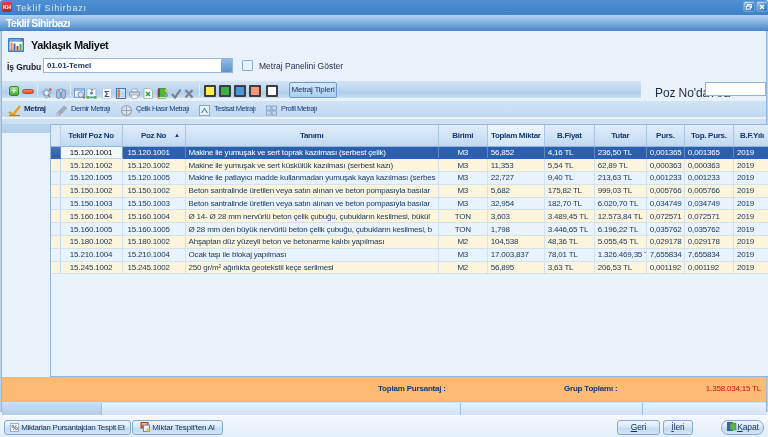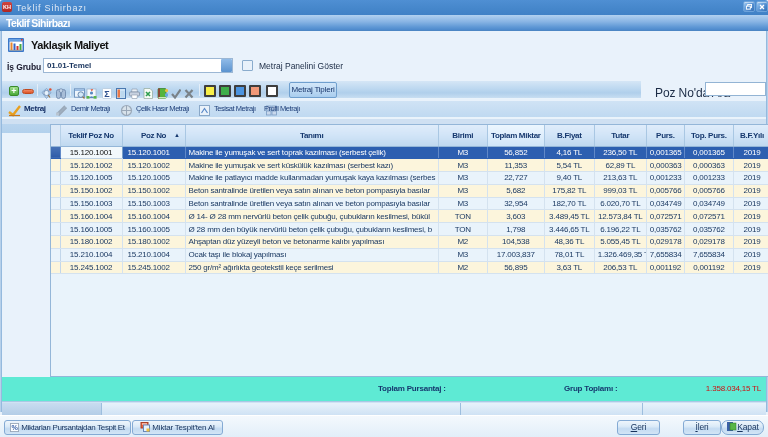--- a/index.html
+++ b/index.html
@@ -82,26 +82,26 @@
 thead th.hl { background:linear-gradient(180deg,#ecf6fe 0%,#dfeefc 50%,#cfe5f8 100%); }
 td { border-right:1px solid #d4e2ef; border-bottom:1px solid #d4e2ef; color:#1c3a63; }
 tr.cream td { background:#fcf5dc; }
 tr.blue td { background:#e9f3fb; }
 tr.sel td { background:#2d5fb0; color:#fff; border-right-color:#6189c8; border-bottom-color:#2d5fb0; }
 tr.sel td.focus { background:#f2f8fc; color:#111; border-right:1px solid #7aa0c8; border-top:1px solid #c0d2e4; border-bottom:1px solid #c0d2e4; }
 td.ind { border-right:1px solid #c2d6ea; border-bottom:1px solid #d4e2ef; }
 tr.sel td.ind { background:linear-gradient(180deg,#4a74b8,#2e5ca8); }
 tr.cream td.bfk { background:#f2f7fc; }
 tr.blue td.bfk { background:#e9f3fb; }
-.num { text-align:center; }
+.num { text-align:left; }
 .ctr { text-align:center; }
 .pozl { text-align:left; padding-left:5px; }
 
 
-.totals { left:2px; top:377px; width:764px; height:24px; background:#5eead4; }
+.totals { left:2px; top:377px; width:764px; height:24px; background:#fdba74; }
 .totlabel { position:absolute; top:7px; font-size:8px; font-weight:bold; color:#16386e; letter-spacing:-0.2px; }
 .totval { position:absolute; top:7px; font-size:8px; color:#cc1111; letter-spacing:-0.2px; }
 
 
 .status { left:2px; top:401px; width:764px; height:14px; background:#cfe2f4; border-top:1px solid #aac8e4; }
 .seg { position:absolute; top:1px; height:12px; border-right:1px solid #9dbede;
   background:linear-gradient(180deg,#e8f2fb 0%,#cfe2f4 100%); }
 .seg1 { left:0; width:100px; background:linear-gradient(180deg,#c8dcf0 0%,#b3cde7 100%); }
 
 
@@ -256,21 +256,21 @@
         <rect x="1.5" y="1.5" width="10" height="10" fill="#eaf2fa" stroke="#8aa8c8"></rect>
         <path d="M3.5 9 L6.5 4.5 L9.5 9" stroke="#5888c8" fill="none" stroke-width="1.2"></path>
       </svg></div>
     <div class="tab" style="left:212px;">Tesisat Metrajı</div>
     <div style="position:absolute;left:263px;top:2px;width:13px;height:13px;"><svg width="13" height="13" viewBox="0 0 13 13">
         <rect x="1.5" y="2" width="4.5" height="4" fill="#c8d8ec" stroke="#7a9cc4" stroke-width="0.8"></rect>
         <rect x="7" y="2" width="4.5" height="4" fill="#c8d8ec" stroke="#7a9cc4" stroke-width="0.8"></rect>
         <rect x="1.5" y="7" width="4.5" height="4" fill="#c8d8ec" stroke="#7a9cc4" stroke-width="0.8"></rect>
         <rect x="7" y="7" width="4.5" height="4" fill="#c8d8ec" stroke="#7a9cc4" stroke-width="0.8"></rect>
       </svg></div>
-    <div class="tab" style="left:262px;">Profil Metrajı</div>
+    <div class="tab" style="left:279px;">Profil Metrajı</div>
   </div>
 <div class="abs tabline"></div>
 
 <div class="abs gap"></div>
 
 <div class="abs grid">
 <table>
 <colgroup>
 <col style="width:9px">
         <col style="width:62px">
@@ -465,18 +465,18 @@
         <rect x="0.5" y="0.5" width="9" height="9" fill="#fdfeff" stroke="#9aa8ba"></rect>
         <text x="5" y="8.2" font-size="8" font-weight="bold" fill="#3a62a8" text-anchor="middle">%</text>
       </svg> Miktarları Pursantajdan Tespit Et</div>
   <div class="btn" style="left:132px;width:91px;line-height:13px;font-size:8px;letter-spacing:-0.2px;"><svg style="vertical-align:-2px" width="10" height="10" viewBox="0 0 10 10">
         <rect x="1" y="0.5" width="7" height="5.5" fill="#e8603c" stroke="#a84028"></rect>
         <rect x="2" y="1.5" width="5" height="1" fill="#fff"></rect>
         <rect x="3.5" y="3" width="6" height="6.5" fill="#e8f2fc" stroke="#6888b8"></rect>
         <rect x="6.5" y="6.5" width="3" height="3" fill="#f0c040"></rect>
       </svg> Miktar Tespit'ten Al</div>
   <div class="btn" style="left:617px;width:43px;line-height:13px;"><u>G</u>eri</div>
-  <div class="btn" style="left:663px;width:38px;line-height:13px;margin-left:20px;"><u>İ</u>leri</div>
+  <div class="btn" style="left:663px;width:30px;line-height:13px;"><u>İ</u>leri</div>
   <div class="btn" style="left:721px;width:43px;line-height:13px;border-radius:7px;"><svg style="vertical-align:-2px" width="11" height="11" viewBox="0 0 11 11">
         <rect x="1" y="1" width="6" height="9" fill="#3a5fa8"></rect>
         <rect x="4" y="2" width="6" height="7" fill="#58b648" stroke="#2f7d22" stroke-width="0.5"></rect>
       </svg><u>K</u>apat</div>
 </div>
 
 </body></html>

